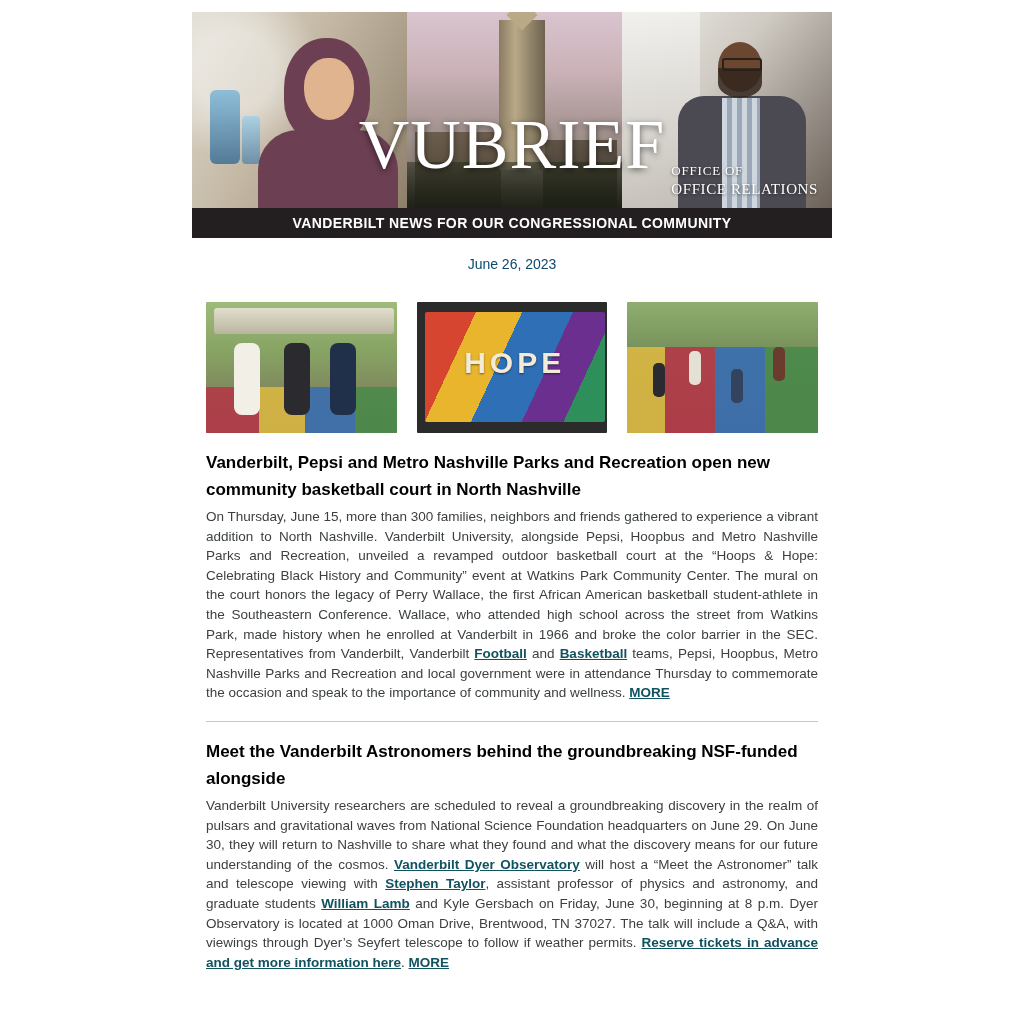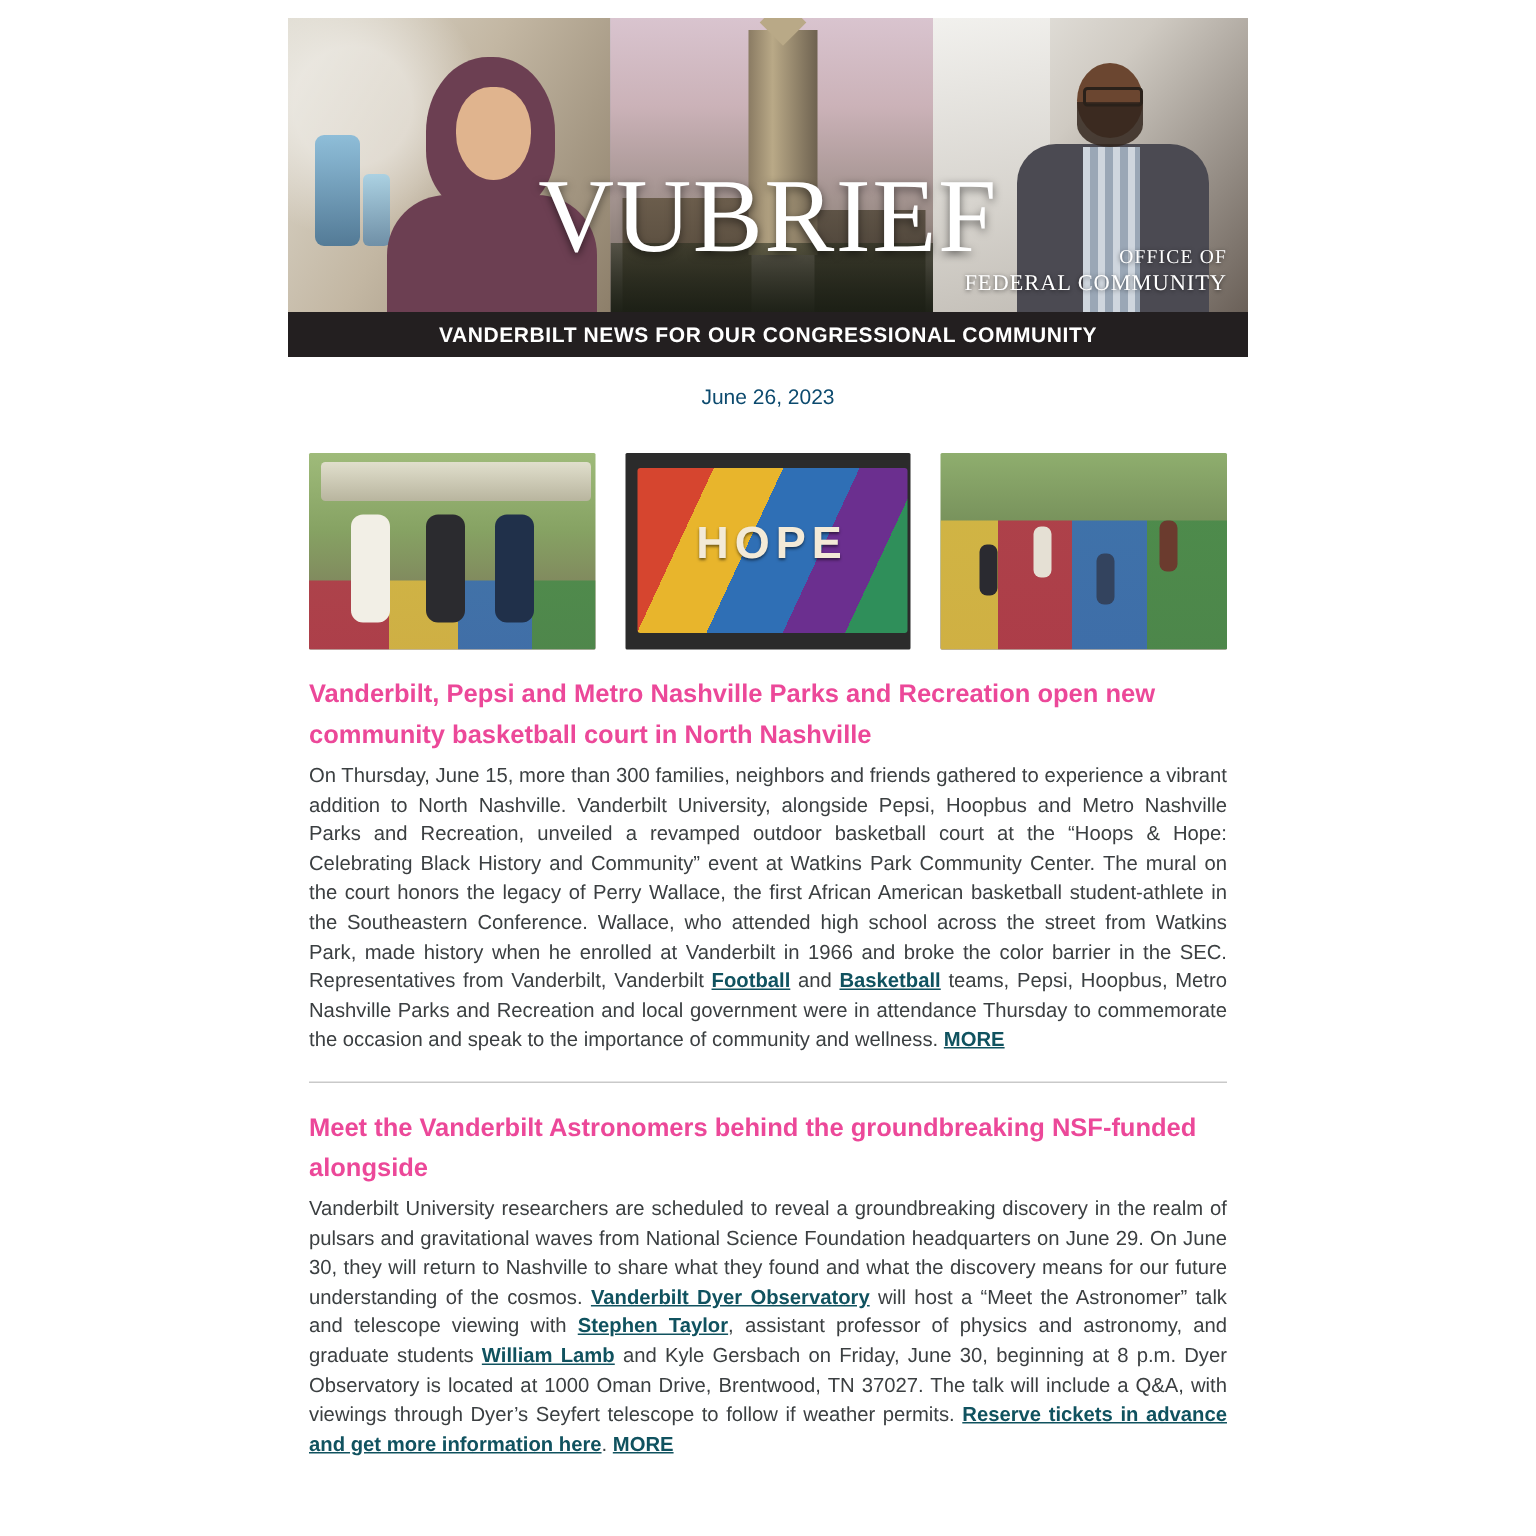--- a/index.html
+++ b/index.html
@@ -104,21 +104,20 @@
     letter-spacing: 1px;
     color: #ffffff;
     text-shadow: 0 2px 6px rgba(0,0,0,.55);
     font-weight: 400;
   }
   .vubrief .vu { color: #ffffff; }
   .ofr {
     position: absolute;
     right: 14px;
     top: 150px;
-    text-align: right;
     font-family: "Liberation Serif", serif;
     color: #ffffff;
     line-height: 18px;
     text-shadow: 0 1px 3px rgba(0,0,0,.6);
   }
   .ofr .l1 { font-size: 13px; letter-spacing: .8px; }
   .ofr .l2 { font-size: 15px; letter-spacing: .6px; }
   .mast-bar {
     position: absolute;
     left: 0; top: 196px;
@@ -198,21 +197,21 @@
   .c3 .pd { left:146px; bottom:52px; background:#6b3b2e; }
 
   
   .article {
     padding: 0 14px;
     width: 612px;
   }
   .art-title {
     font-size: 17px;
     font-weight: bold;
-    color: #ec4899;
+    color: #000000;
     line-height: 27px;
     margin-bottom: 4px;
   }
   .art-body {
     font-size: 13.5px;
     line-height: 19.6px;
     color: #3b3f41;
     text-align: justify;
   }
   .art-body a, .lnk {
@@ -264,21 +263,21 @@
           <div class="p3-head"></div>
           <div class="p3-beard"></div>
           <div class="p3-glass"></div>
         </div>
       </div>
 
       <div class="vubrief"><span class="vu">VU</span><span>BRIEF</span></div>
 
       <div class="ofr">
         <div class="l1">OFFICE OF</div>
-        <div class="l2">FEDERAL COMMUNITY</div>
+        <div class="l2">OFFICE RELATIONS</div>
       </div>
 
       <div class="mast-bar">VANDERBILT NEWS FOR OUR CONGRESSIONAL COMMUNITY</div>
     </div>
 
     <div class="date-line">June 26, 2023</div>
 
 
     <div class="trio">
       <div class="cell c1">

